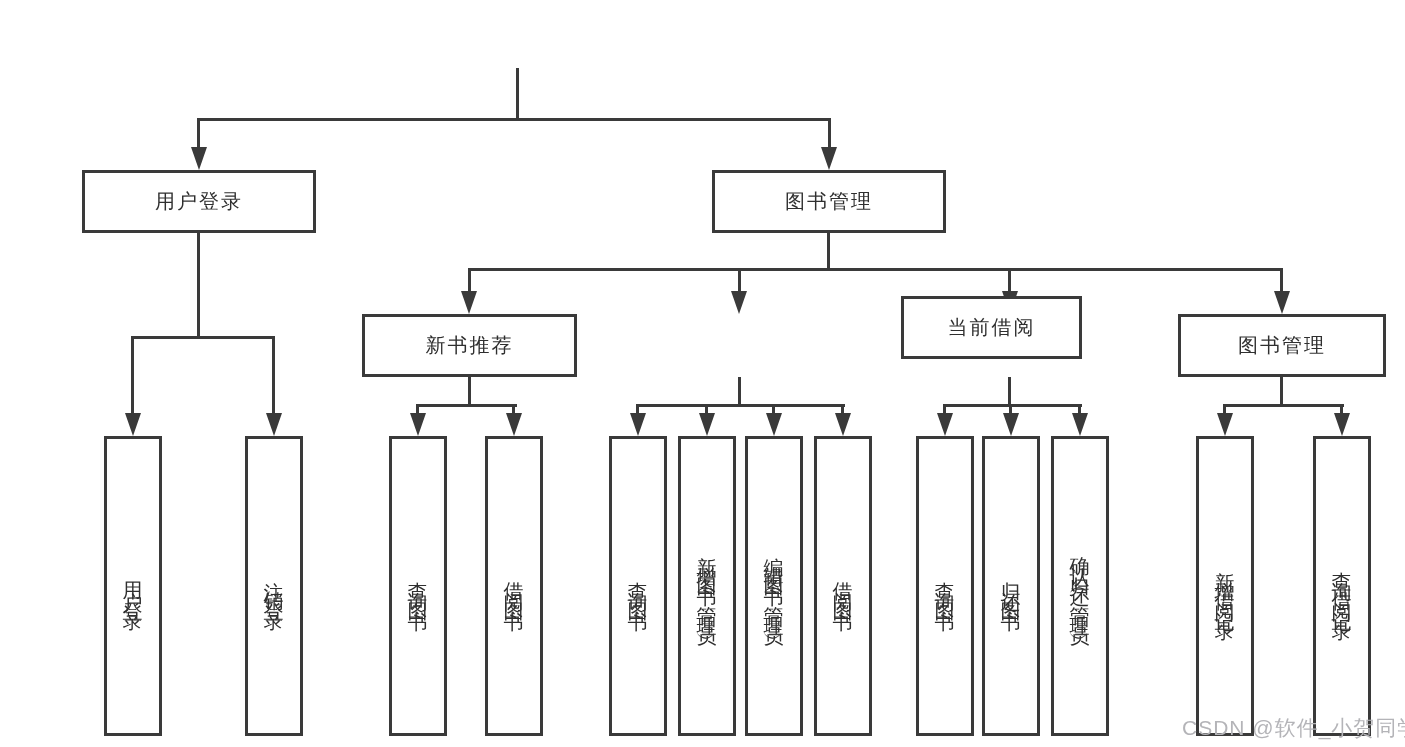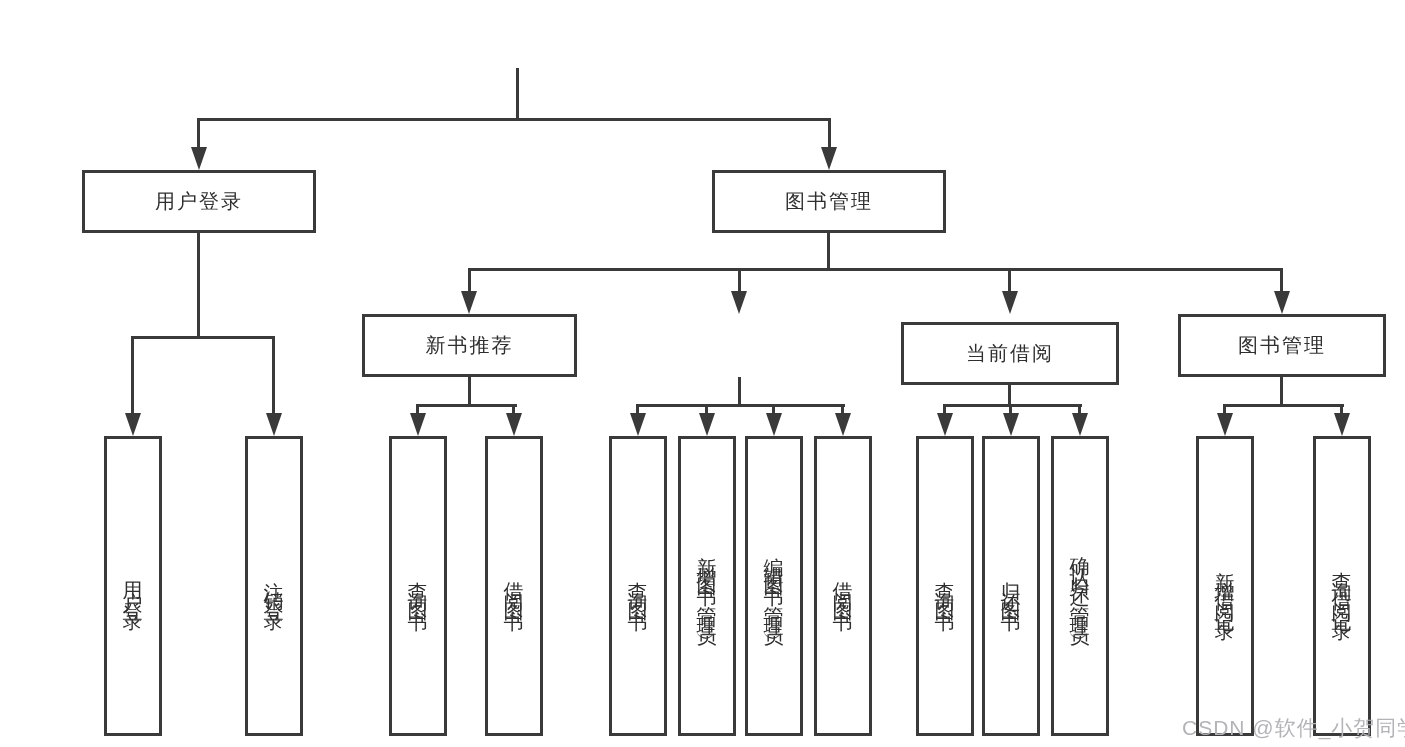--- a/index.html
+++ b/index.html
@@ -106,21 +106,21 @@
   <div class="vline" style="left:738px;top:268px;height:25px"></div>
   <div class="arrow" style="left:731px;top:291px"></div>
   <div class="vline" style="left:1008px;top:268px;height:25px"></div>
   <div class="arrow" style="left:1002px;top:291px"></div>
   <div class="vline" style="left:1280px;top:268px;height:25px"></div>
   <div class="arrow" style="left:1274px;top:291px"></div>
 
   <div class="box" style="left:362px;top:314px;width:215px;height:63px">
     <span>新书推荐</span>
   </div>
-  <div class="box" style="left:901px;top:322px;width:218px;height:63px">
+  <div class="box" style="left:901px;top:296px;width:181px;height:63px">
     <span>当前借阅</span>
   </div>
   <div class="box" style="left:1178px;top:314px;width:208px;height:63px">
     <span>图书管理</span>
   </div>
 
   <div class="vline" style="left:468px;top:377px;height:29px"></div>
   <div class="hline" style="left:417px;top:404px;width:100px"></div>
   <div class="vline" style="left:416px;top:404px;height:14px"></div>
   <div class="arrow" style="left:410px;top:413px"></div>

